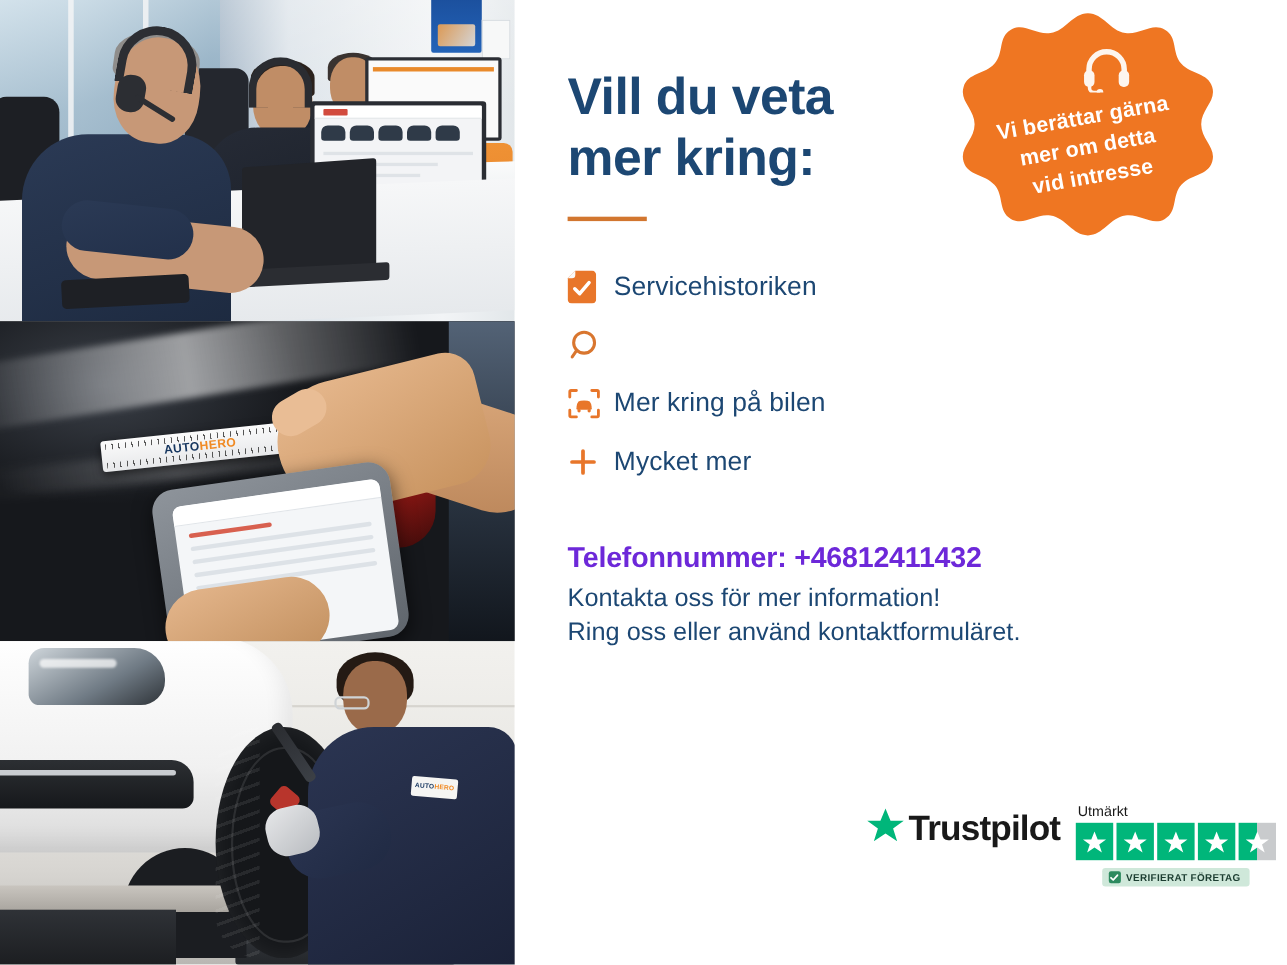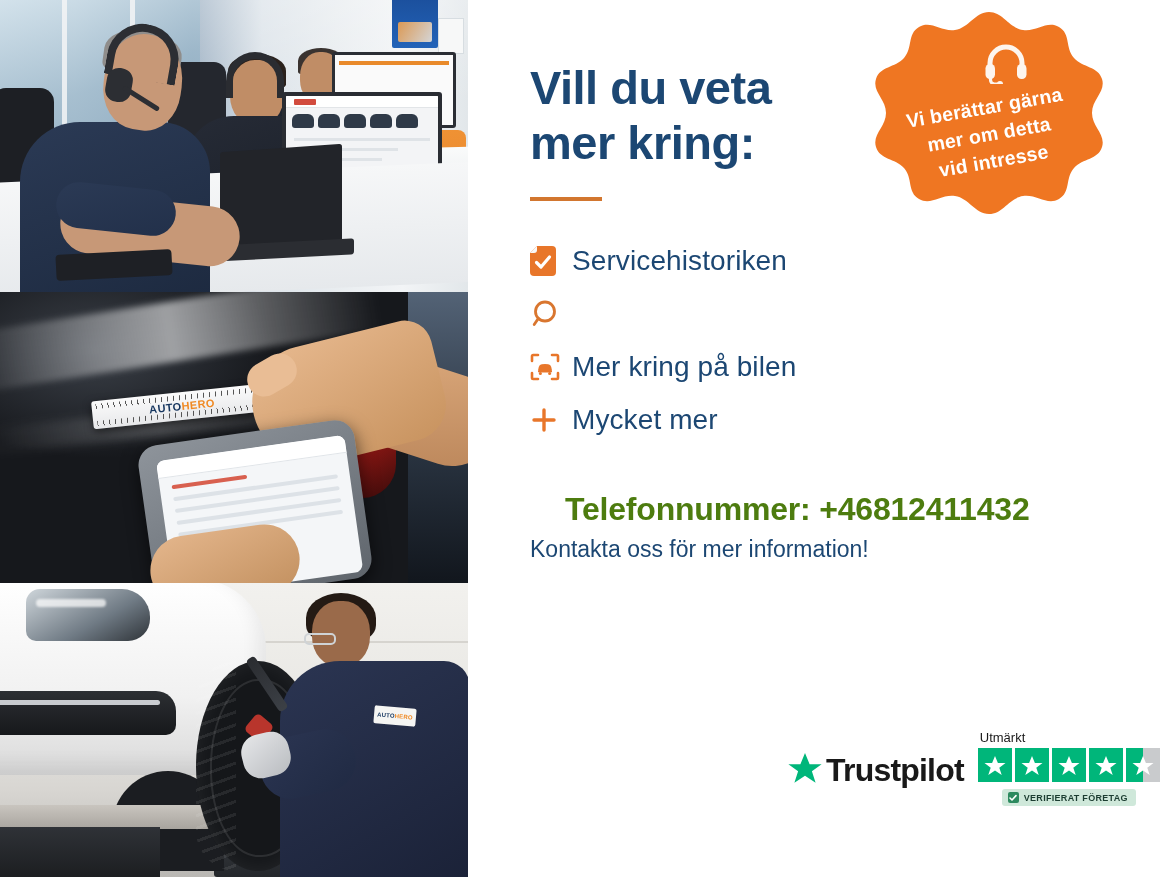--- a/index.html
+++ b/index.html
@@ -358,21 +358,21 @@
     background:linear-gradient(180deg,#5bb4d6,#f3d24f 40%,#e06d4d 70%,#8ac06a);
     opacity:.85;
   }
 
   
   .content {
     position: relative;
     flex: 1 1 auto;
     height: 877px;
     background:#fff;
-    padding: 60px 0 0 62px;
+    padding: 60px 0 0 48px;
   }
   .headline {
     font-size: 47px;
     line-height: 1.18;
     font-weight: bold;
     color:#1c4773;
     letter-spacing:-.5px;
     white-space: pre-line;
   }
   .divider {
@@ -386,34 +386,33 @@
   }
   .feature {
     display:flex; align-items:center;
     height: 53px;
   }
   .feature .ficon {
     width: 42px; min-width:42px;
     display:flex; align-items:center; justify-content:flex-start;
   }
   .feature .flabel {
-    font-size: 28px;
+    font-size: 24px;
     color:#1c4773;
     letter-spacing:.1px;
   }
 
   .contact {
     margin-top: 44px;
   }
   .phone {
-    font-size: 32px;
+    font-size: 26px;
     font-weight: bold;
-    color:#4d7c0f;
+    color:#6d28d9;
     letter-spacing:-.2px;
-    margin-left:35px;
   }
   .contact-line {
     font-size: 23px;
     color:#1c4773;
     margin-top: 6px;
     line-height: 1.35;
   }
 
   
   .badge {
@@ -438,21 +437,21 @@
     white-space: pre-line;
     padding: 0 22px;
   }
 
   
   .trustpilot {
     position:absolute;
     left: 320px; top: 730px;
     display:flex; align-items:flex-start; gap: 14px;
   }
-  .tp-logo { display:flex; align-items:center; gap:4px; margin-top: 22px;}
+  .tp-logo { display:flex; align-items:center; gap:4px; margin-top: 4px;}
   .tp-logo .word {
     font-size:32px; font-weight:bold; color:#191919; letter-spacing:-.8px;
   }
   .tp-right { display:flex; flex-direction:column; align-items:center; }
   .tp-rating-label {
     font-size:13px; color:#191919; align-self:flex-start; margin-left:2px; margin-bottom:3px;
   }
   .tp-stars { display:flex; gap:3px; }
   .tp-star {
     width:34px; height:34px; background:#00b67a;
@@ -647,20 +646,21 @@
             </g>
           </svg>
         </span>
         <span class="flabel">Mycket mer</span>
       </li>
     </ul>
 
     <div class="contact">
       <div class="phone">Telefonnummer: +46812411432</div>
       <div class="contact-line">Kontakta oss för mer information!</div>
+      <div class="contact-line" style="margin-top:0">Ring oss eller använd kontaktformuläret.</div>
     </div>
 
     <div class="badge">
       <svg viewBox="0 0 246 248" aria-hidden="true">
         <path fill="#ef7622" d="
           M123 4
           c14 0 20 16 34 18 c14 2 24 -10 36 -3 c12 7 6 21 15 31 c9 10 24 8 28 21
           c4 13 -10 20 -10 34 c0 14 14 21 10 34 c-4 13 -19 11 -28 21 c-9 10 -3 24 -15 31
           c-12 7 -22 -5 -36 -3 c-14 2 -20 18 -34 18 c-14 0 -20 -16 -34 -18 c-14 -2 -24 10 -36 3
           c-12 -7 -6 -21 -15 -31 c-9 -10 -24 -8 -28 -21 c-4 -13 10 -20 10 -34 c0 -14 -14 -21 -10 -34

